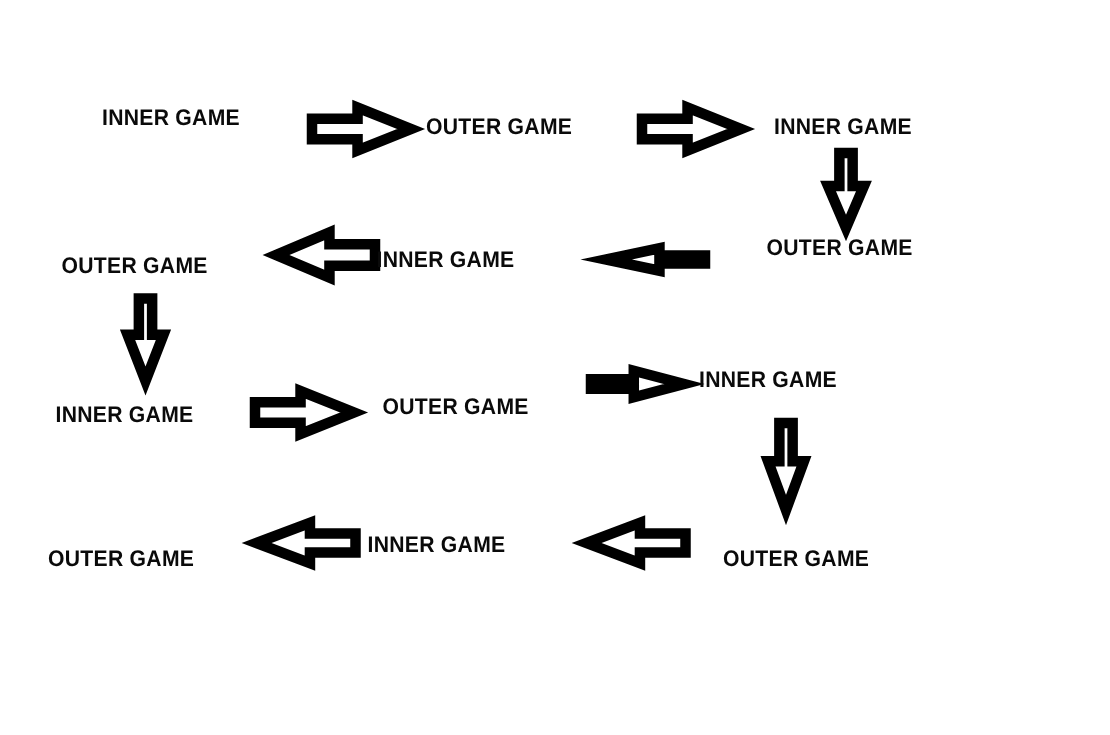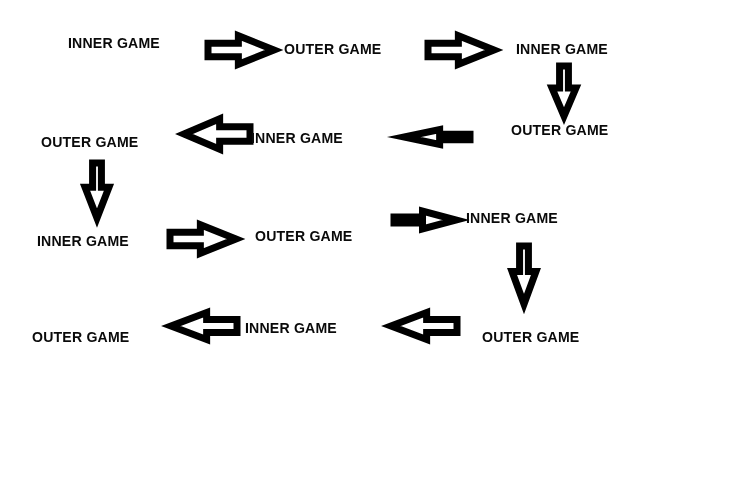--- a/index.html
+++ b/index.html
@@ -8,20 +8,21 @@
     padding: 0;
     background: #ffffff;
   }
   #canvas {
     position: relative;
     width: 740px;
     height: 378px;
     background: #ffffff;
     overflow: hidden;
     font-family: "Liberation Sans", "DejaVu Sans", sans-serif;
+    margin-top: 36px;
   }
   .node {
     position: absolute;
     font-weight: bold;
     font-size: 15px;
     letter-spacing: 0.2px;
     color: #0a0a0a;
     white-space: nowrap;
     line-height: 1;
     transform: scaleX(0.94);

